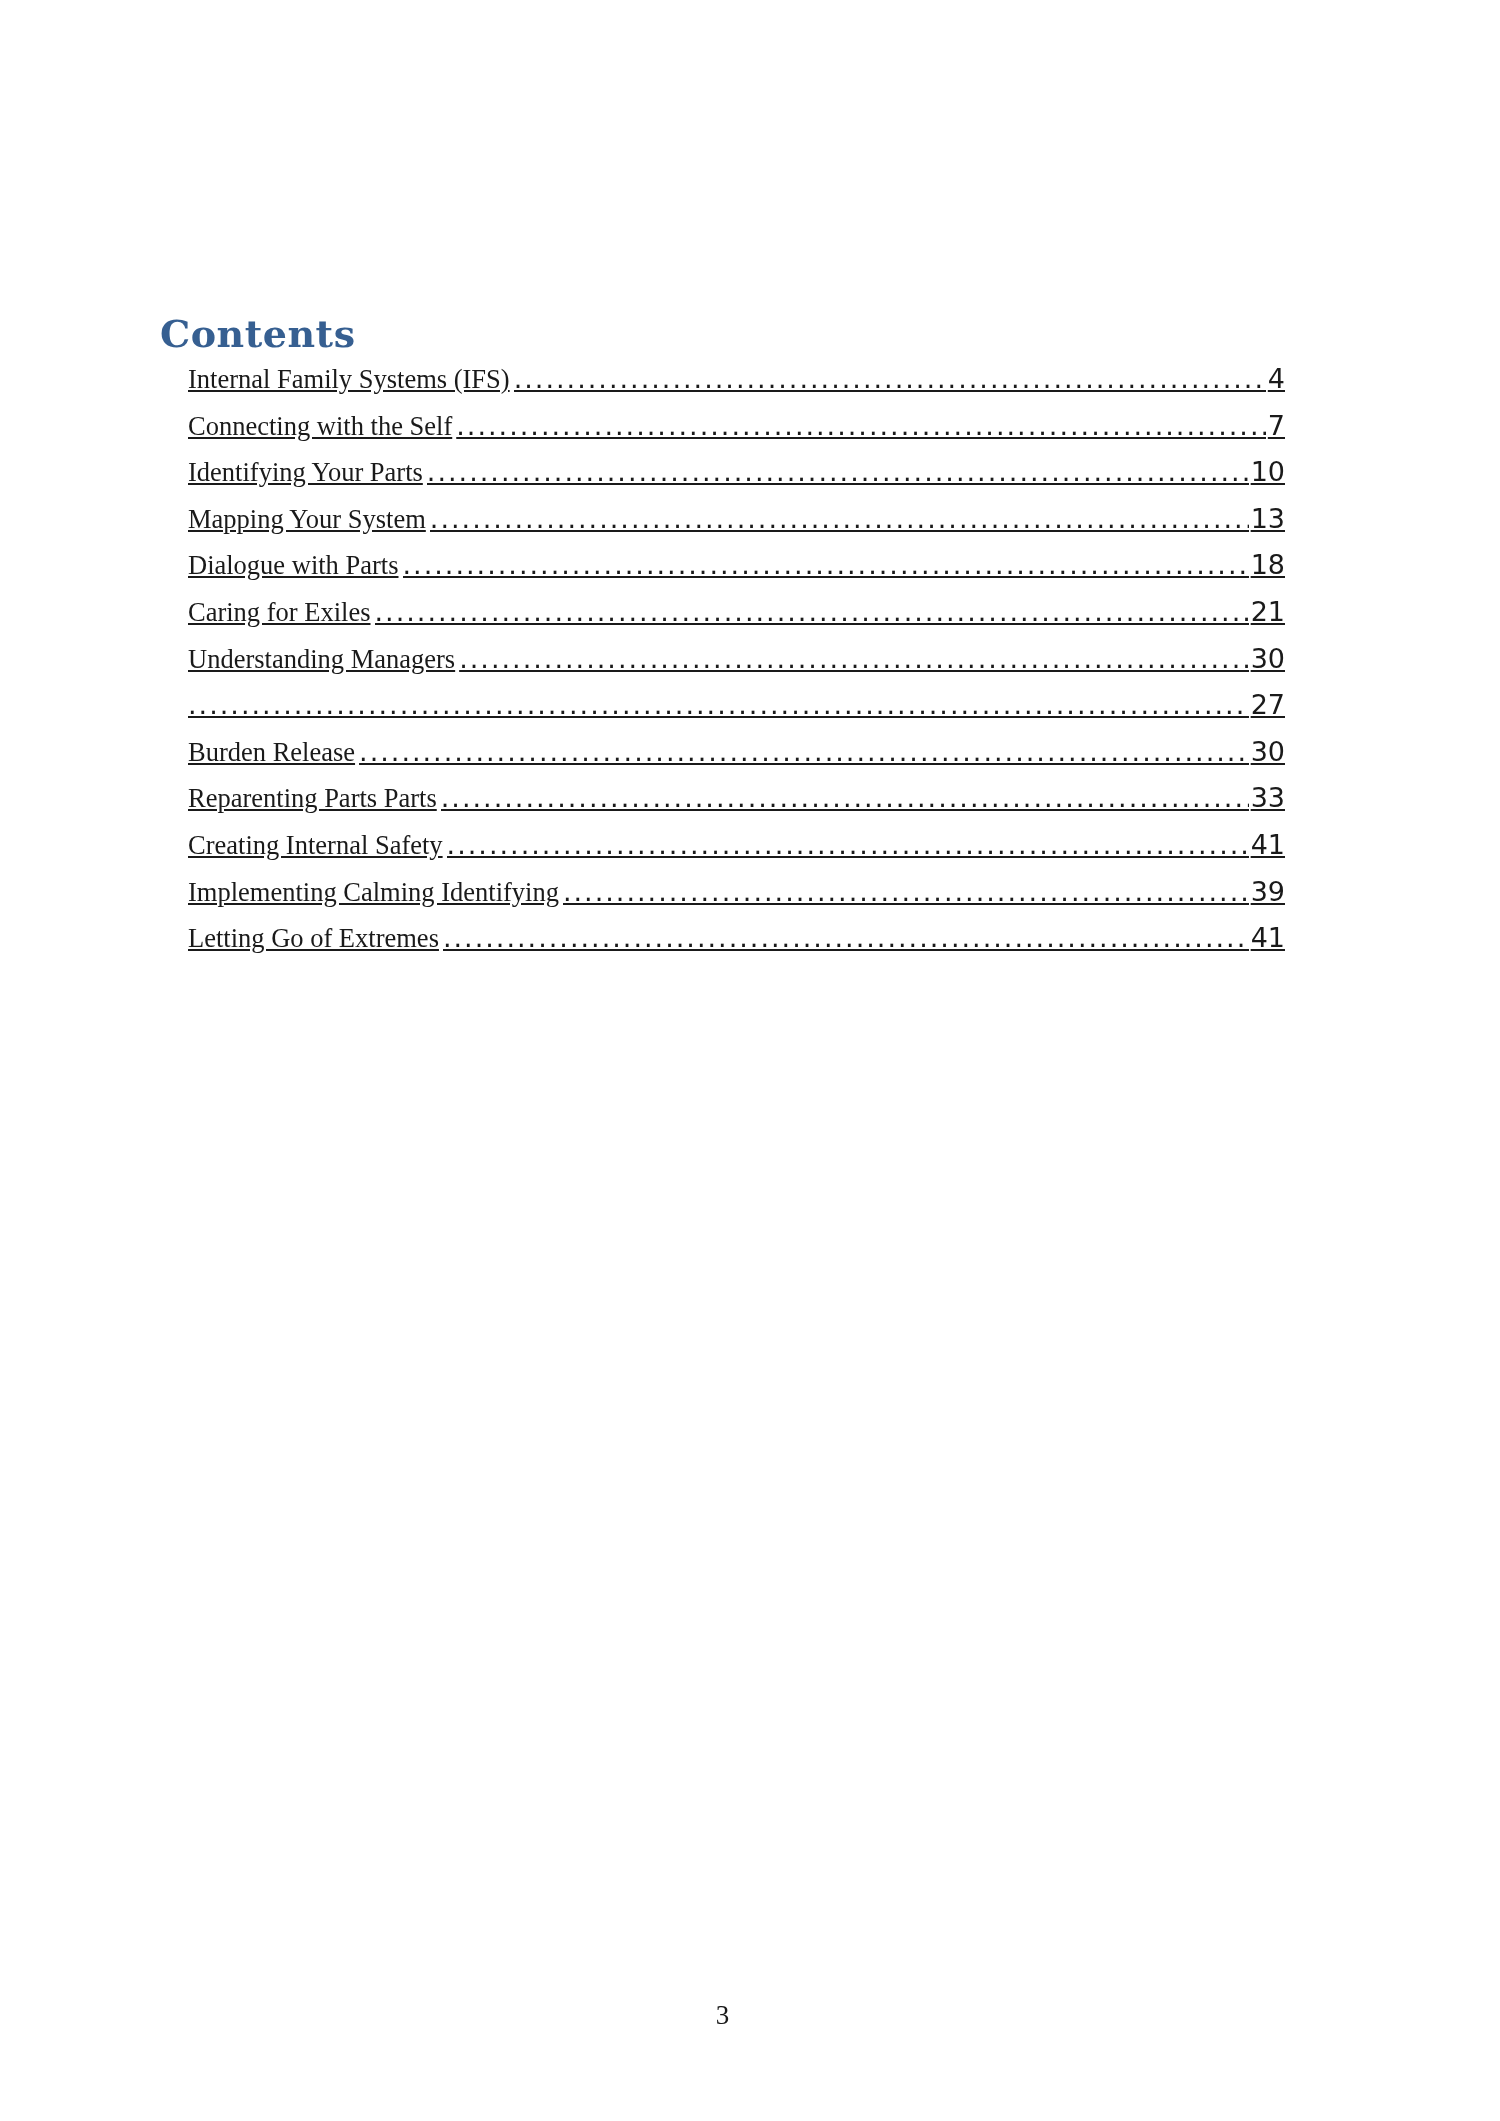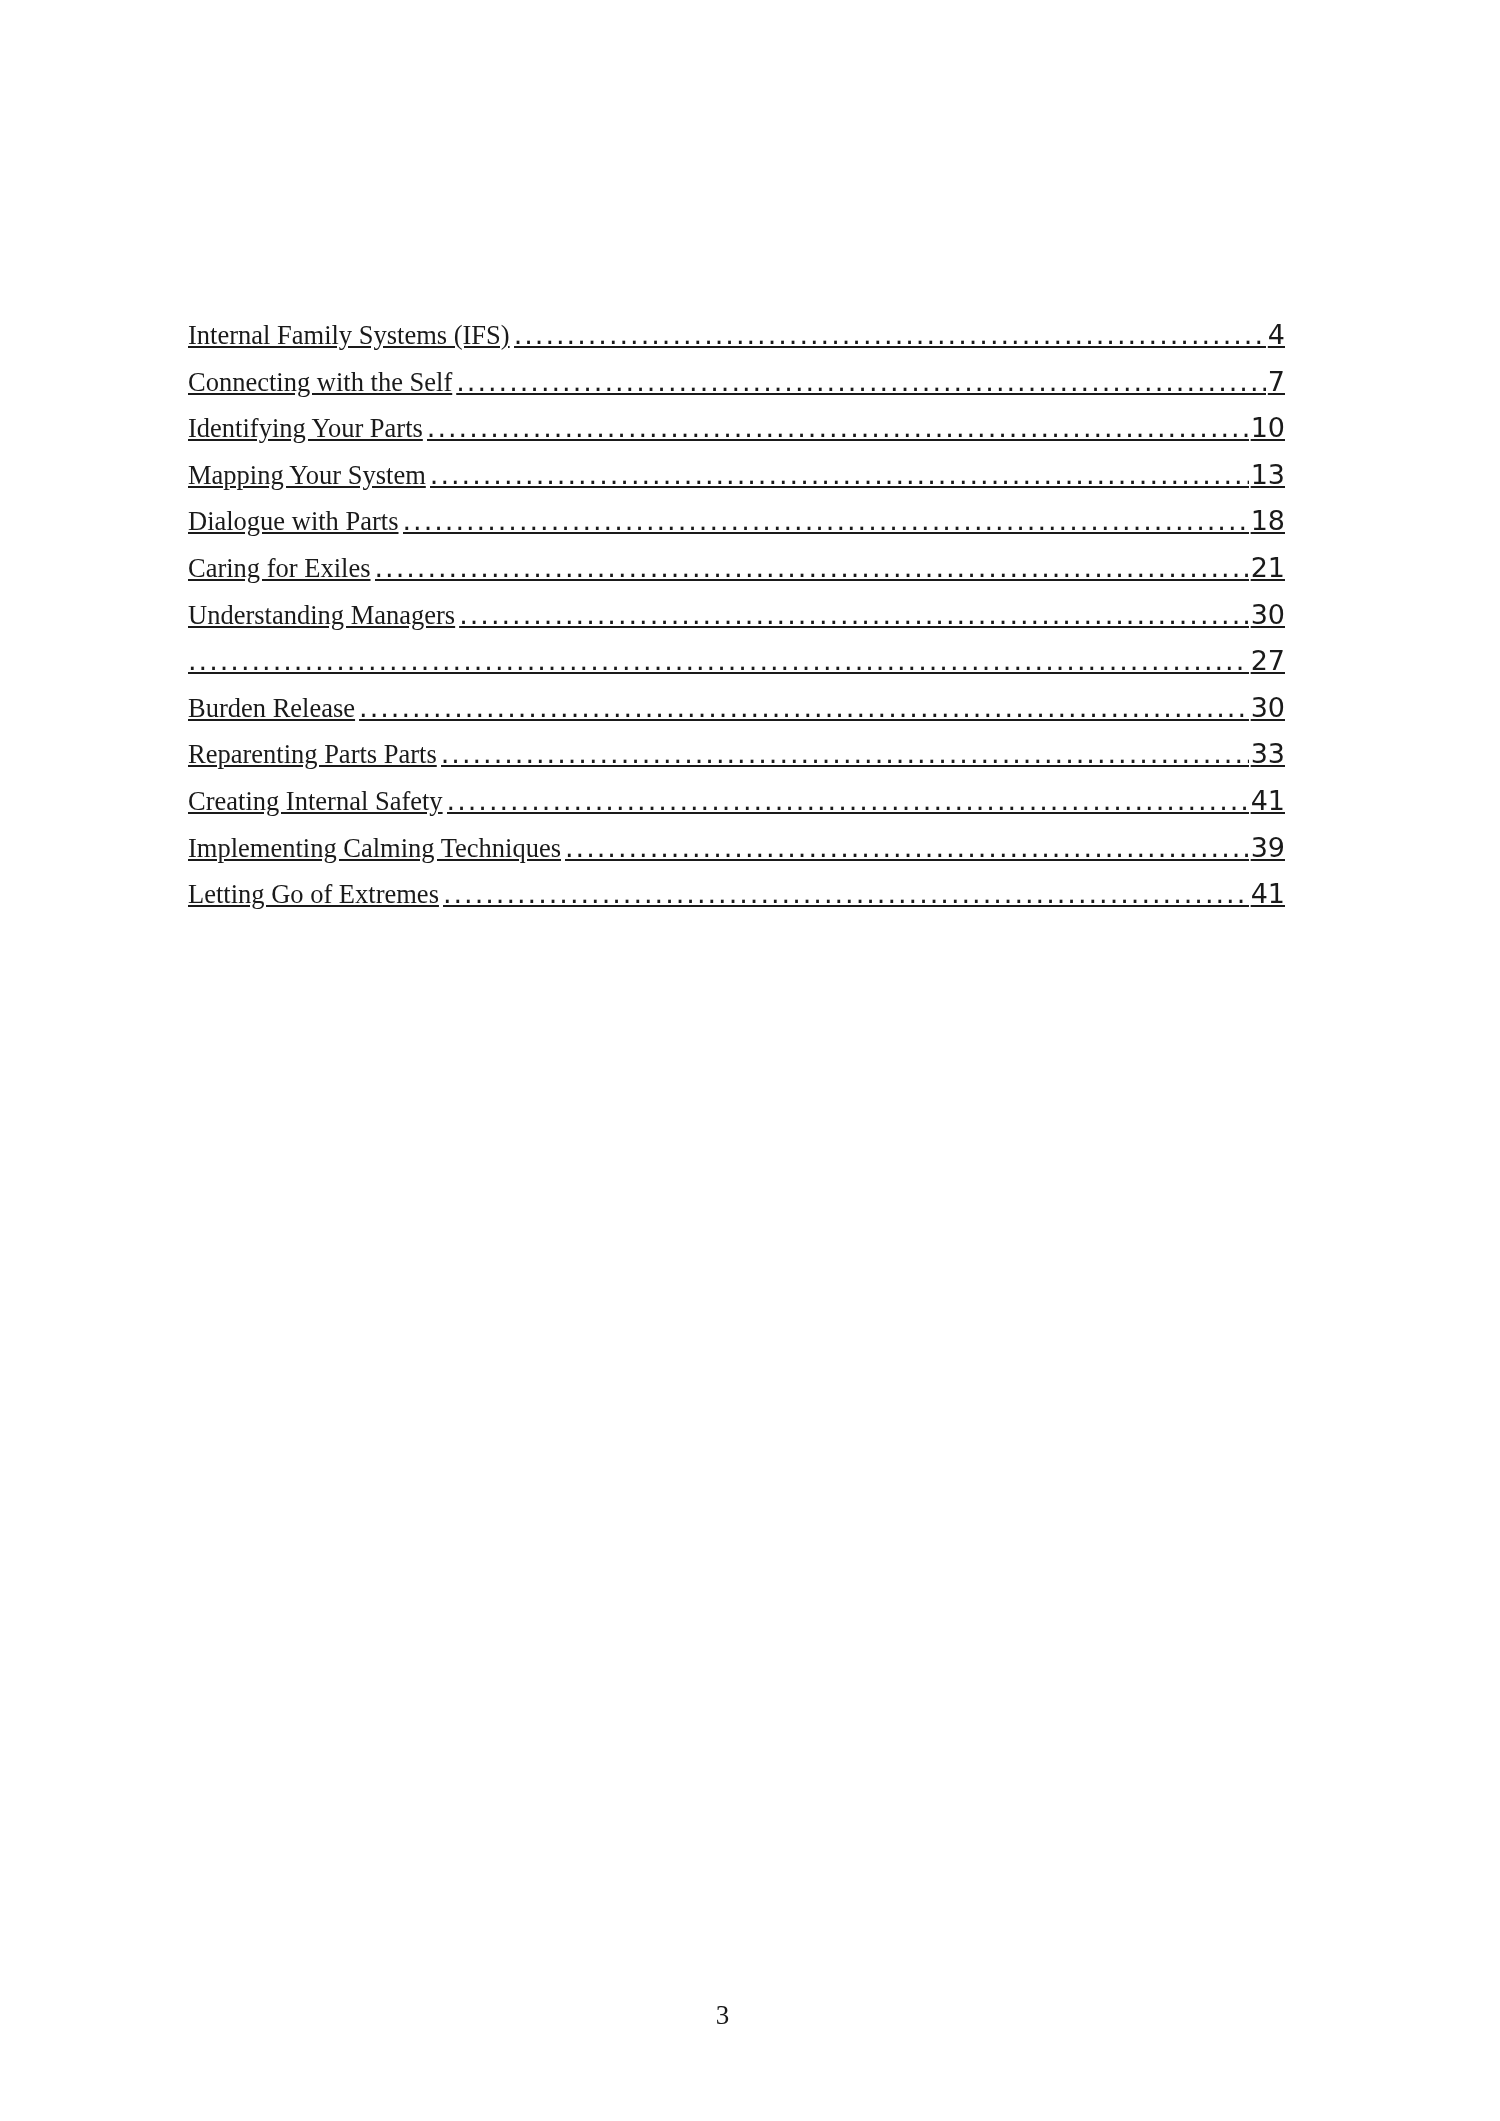--- a/index.html
+++ b/index.html
@@ -72,20 +72,21 @@
     font-size: 27px;
     line-height: 34px;
     color: #1a1a1a;
   }
 </style>
 </head>
 <body>
 
 <div class="page">
   <div class="content">
+    <h1 class="toc-heading" style="color: rgb(54, 95, 145);">Contents</h1>
     <div class="toc-list">
 
       <div class="toc-row">
         <span class="toc-title">Internal Family Systems (IFS)</span>
           <span class="toc-leader">................................................................................................................................................................</span>
           <span class="toc-page">4</span>
       </div>
       <div class="toc-row">
         <span class="toc-title">Connecting with the Self</span>
           <span class="toc-leader">................................................................................................................................................................</span>
@@ -129,21 +130,21 @@
         <span class="toc-title">Reparenting Parts Parts</span>
           <span class="toc-leader">................................................................................................................................................................</span>
           <span class="toc-page">33</span>
       </div>
       <div class="toc-row">
         <span class="toc-title">Creating Internal Safety</span>
           <span class="toc-leader">................................................................................................................................................................</span>
           <span class="toc-page">41</span>
       </div>
       <div class="toc-row">
-        <span class="toc-title">Implementing Calming Techniques</span>
+        <span class="toc-title">Implementing Calming Identifying</span>
           <span class="toc-leader">................................................................................................................................................................</span>
           <span class="toc-page">39</span>
       </div>
       <div class="toc-row">
         <span class="toc-title">Letting Go of Extremes</span>
           <span class="toc-leader">................................................................................................................................................................</span>
           <span class="toc-page">41</span>
       </div>
 
     </div>

